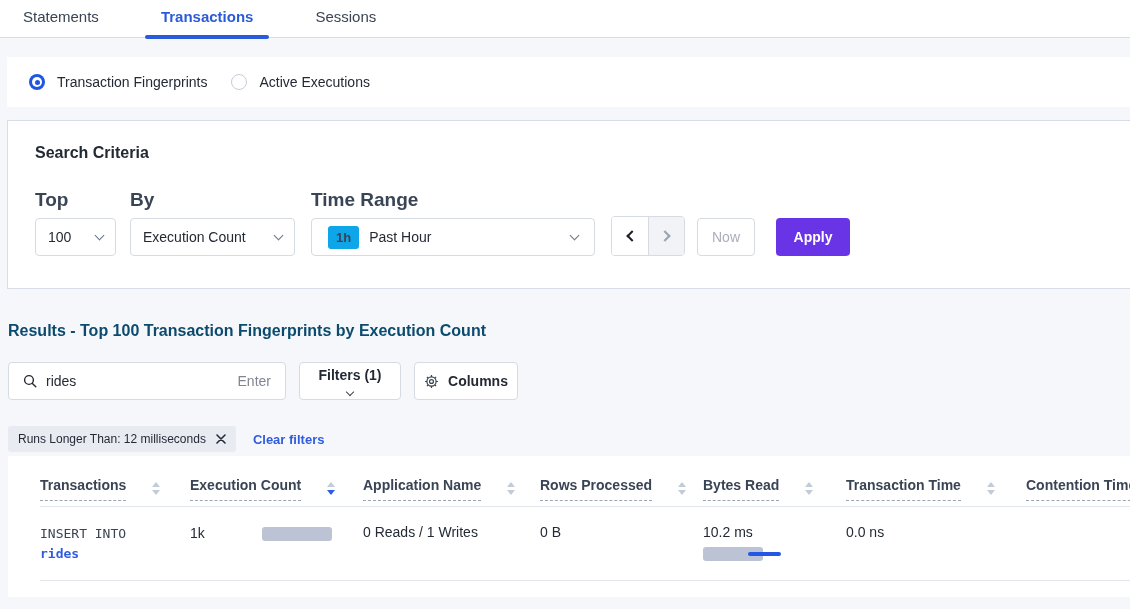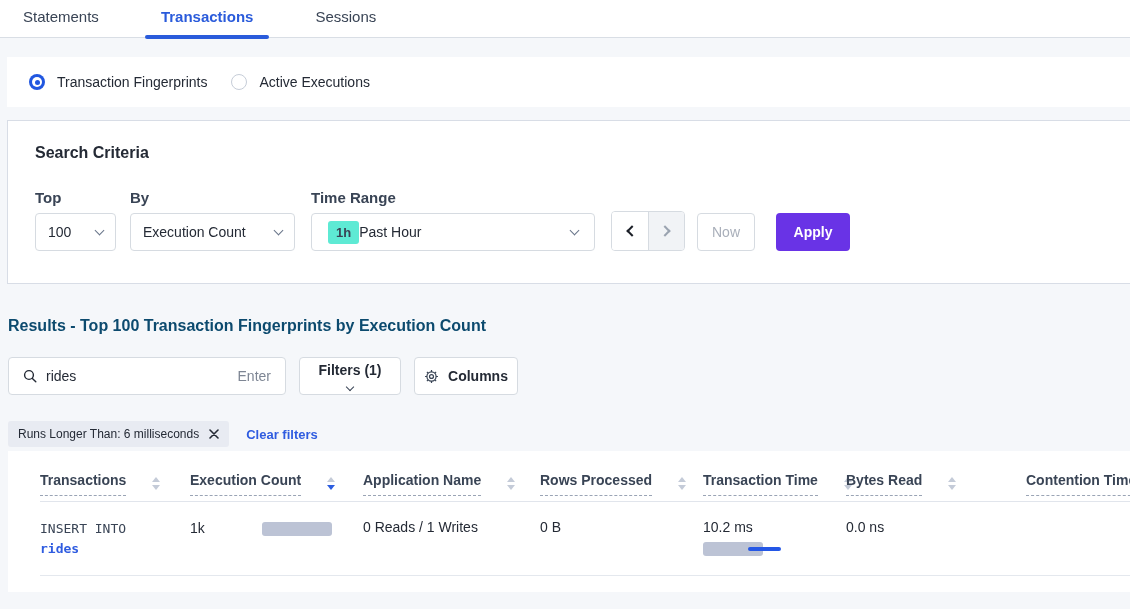--- a/index.html
+++ b/index.html
@@ -25,31 +25,31 @@
   .radio-circle.sel::before { content:""; position:absolute; inset:3px; background:#fff; border-radius:50%; }
   .radio-circle.sel::after { content:""; position:absolute; inset:5.5px; background:#2157e0; border-radius:50%; }
   .radio-circle.unsel { background:#fff; border:1px solid #c6cdd8; }
   .radio-label { font-size:14px; color:#242a35; }
   
   .card { background:#fff; margin-left:7px; margin-top:13px; border:1px solid #d8dde6;
           border-right:none; padding:23px 0 32px 27px; }
   .card-title { font-size:16px; font-weight:bold; color:#242a35; margin-bottom:27px; }
   .controls-row { display:flex; align-items:flex-end; }
   .field { display:flex; flex-direction:column; }
-  .field-label { font-size:15px; font-weight:bold; color:#394455; margin-bottom:7px; }
+  .field-label { font-size:19px; font-weight:bold; color:#394455; margin-bottom:7px; }
   .select { height:38px; border:1px solid #d6dbe1; border-radius:4px; background:#fff;
             display:flex; align-items:center; padding:0 12px; cursor:pointer; }
   .select-value { font-size:14px; color:#242a35; }
   .sel-top { width:81px; margin-right:14px; }
   .sel-by { width:165px; margin-right:16px; }
   .sel-time { width:284px; margin-right:16px; padding:0 16px; }
   .chev { width:7px; height:7px; border-right:1.6px solid #69758a; border-bottom:1.6px solid #69758a;
           transform:rotate(45deg); margin-left:auto; margin-top:-4px; flex:none; }
-  .badge-1h { background:#5eead4; color:#394455; font-weight:bold; font-size:13px;
-              border-radius:3px; padding:4px 8px; }
+  .badge-1h { background:#0ea5e9; color:#394455; font-weight:bold; font-size:13px;
+              border-radius:3px; padding:4px 8px; margin-right:10px; }
   .arrow-group { display:flex; margin-right:12px; border:1px solid #d6dbe1; border-radius:4px; overflow:hidden; }
   .arrow-btn { width:36px; height:38px; display:flex; align-items:center; justify-content:center; cursor:pointer; background:#fff; }
   .arrow-btn.next { background:#f1f3f6; border-left:1px solid #d6dbe1; cursor:default; }
   .chev-left { width:8px; height:8px; border-left:2.4px solid #1b1f27; border-bottom:2.4px solid #1b1f27;
                transform:rotate(45deg); margin-left:3px; }
   .chev-right { width:8px; height:8px; border-right:2.4px solid #9aa3b0; border-bottom:2.4px solid #9aa3b0;
                 transform:rotate(-45deg); margin-right:3px; }
   .btn-now { width:58px; height:38px; border:1px solid #d6dbe1; border-radius:4px; background:#fff;
              color:#a9afba; font-size:14px; display:flex; align-items:center; justify-content:center;
              margin-right:21px; cursor:default; }
@@ -182,21 +182,21 @@
         <circle cx="8" cy="8" r="4.9"></circle>
         <path d="M8 1.1v2.1M8 12.8v2.1M1.1 8h2.1M12.8 8h2.1M3.1 3.1l1.5 1.5M11.4 11.4l1.5 1.5M12.9 3.1l-1.5 1.5M4.6 11.4l-1.5 1.5"></path>
       </g>
     </svg>
     <span>Columns</span>
   </div>
 </div>
 
 <div class="chip-row">
   <div class="chip">
-    <span>Runs Longer Than: 6 milliseconds</span>
+    <span>Runs Longer Than: 12 milliseconds</span>
     <span class="chip-close">
       <svg width="10" height="10" viewBox="0 0 10 10">
         <path d="M1 1l8 8M9 1l-8 8" stroke="#242a35" stroke-width="1.6" stroke-linecap="round"></path>
       </svg>
     </span>
   </div>
   <span class="clear-filters">Clear filters</span>
 </div>
 
 <div class="table-card">
@@ -223,28 +223,28 @@
         </span>
     </div>
     <div class="th">
       <span class="th-label">Rows Processed</span>
       <span class="sort">
           <span class="tri-up"></span>
           <span class="tri-down"></span>
         </span>
     </div>
     <div class="th">
+      <span class="th-label">Bytes Read</span>
+      <span class="sort">
+          <span class="tri-up"></span>
+          <span class="tri-down"></span>
+        </span>
+    </div>
+    <div class="th">
       <span class="th-label">Transaction Time</span>
-      <span class="sort">
-          <span class="tri-up"></span>
-          <span class="tri-down"></span>
-        </span>
-    </div>
-    <div class="th">
-      <span class="th-label">Bytes Read</span>
       <span class="sort">
           <span class="tri-up"></span>
           <span class="tri-down"></span>
         </span>
     </div>
     <div class="th">
       <span class="th-label">Contention Time</span>
 
     </div>
   </div>

